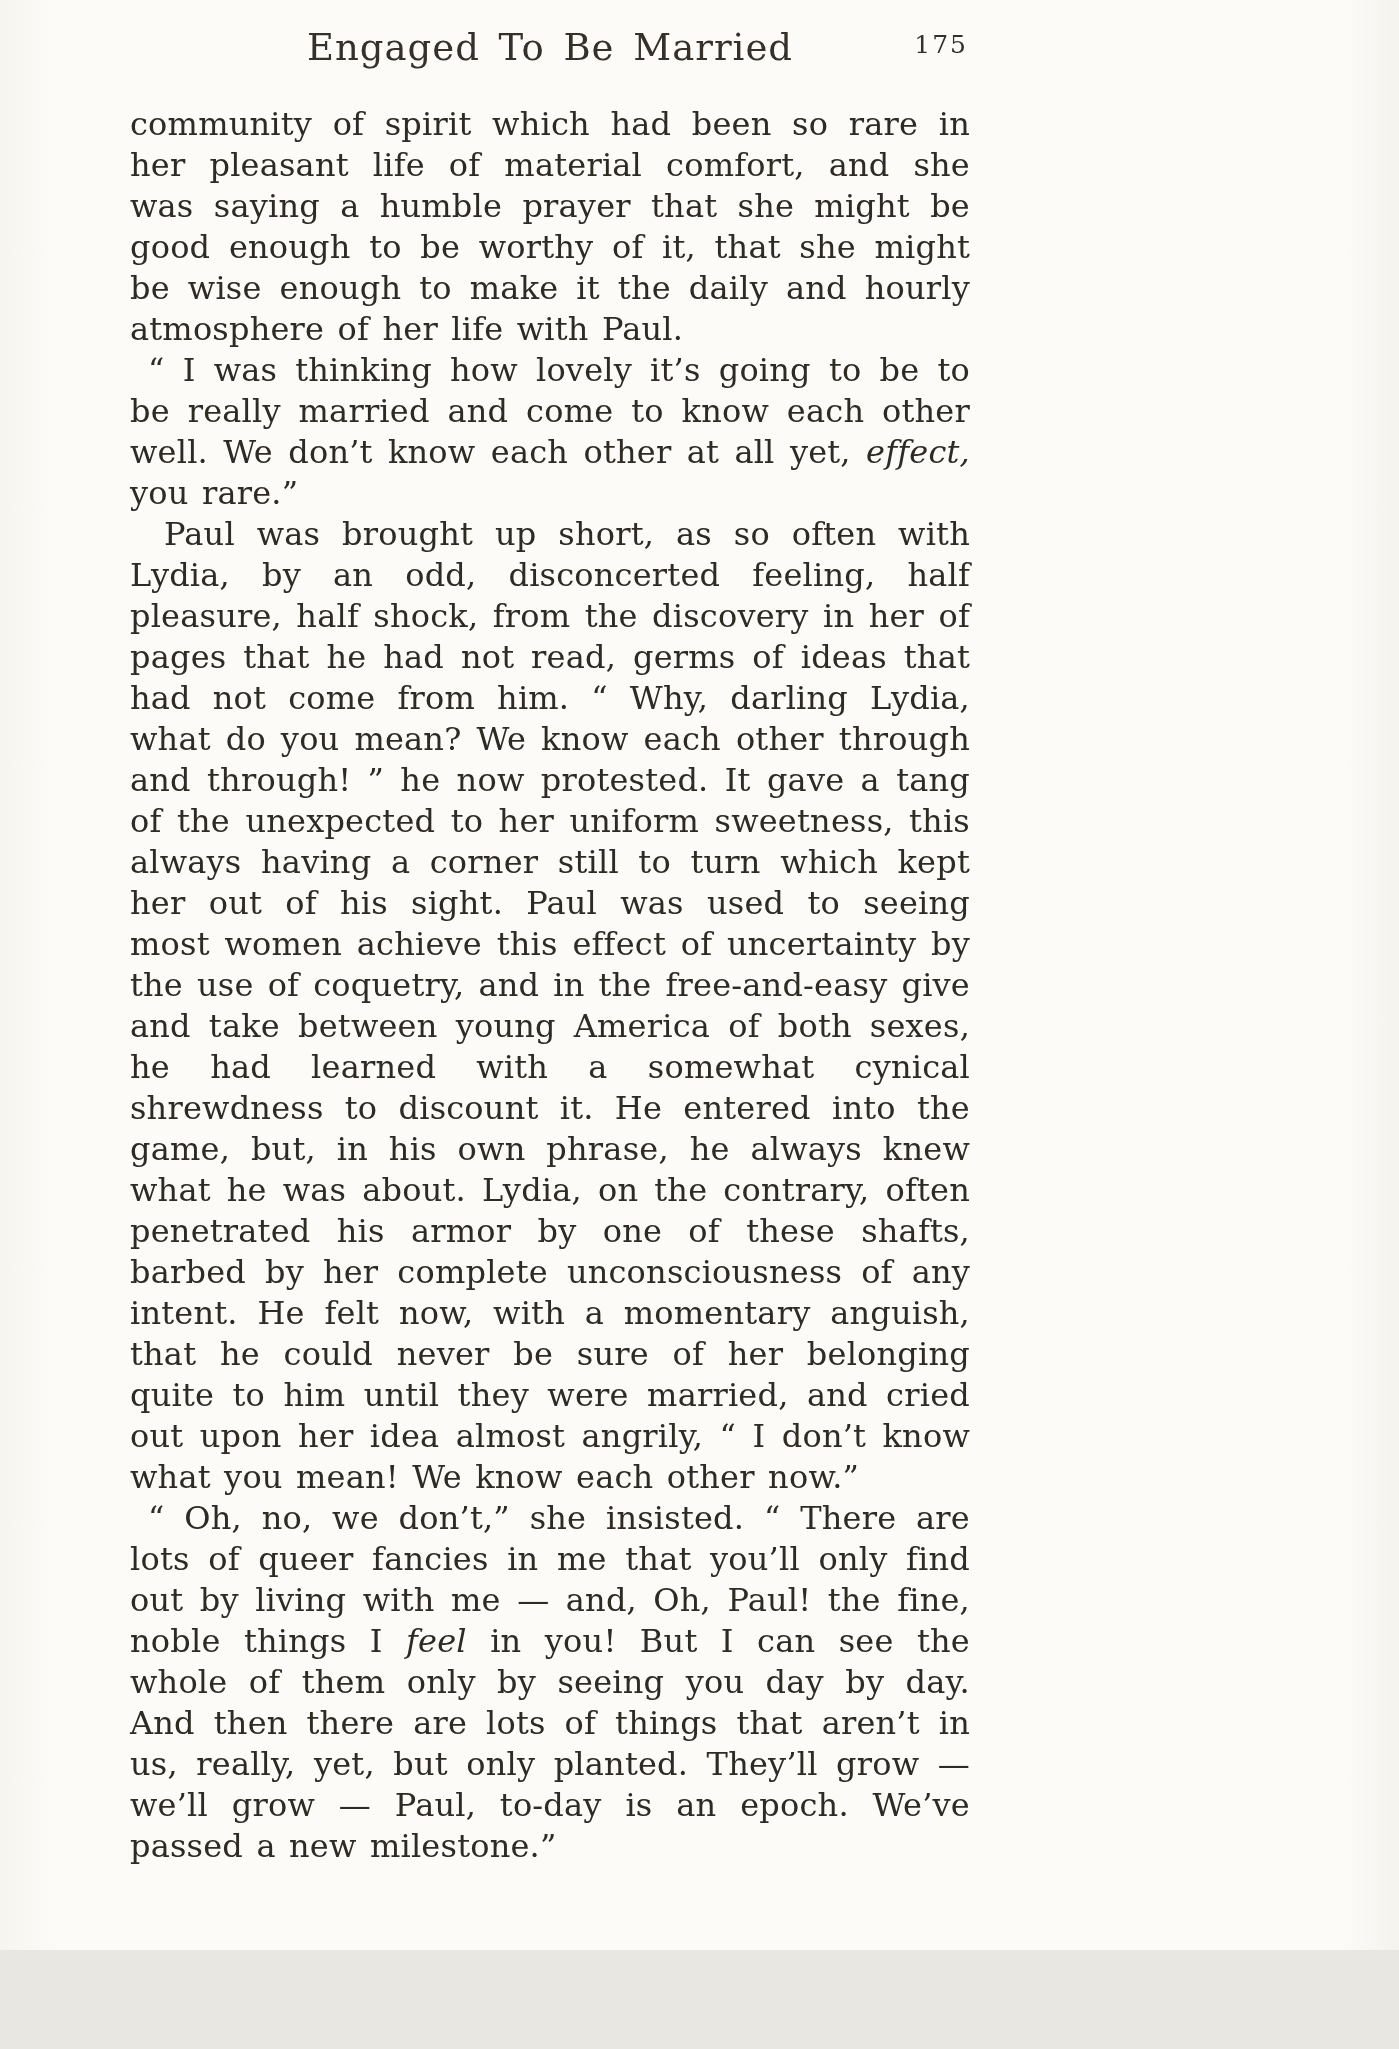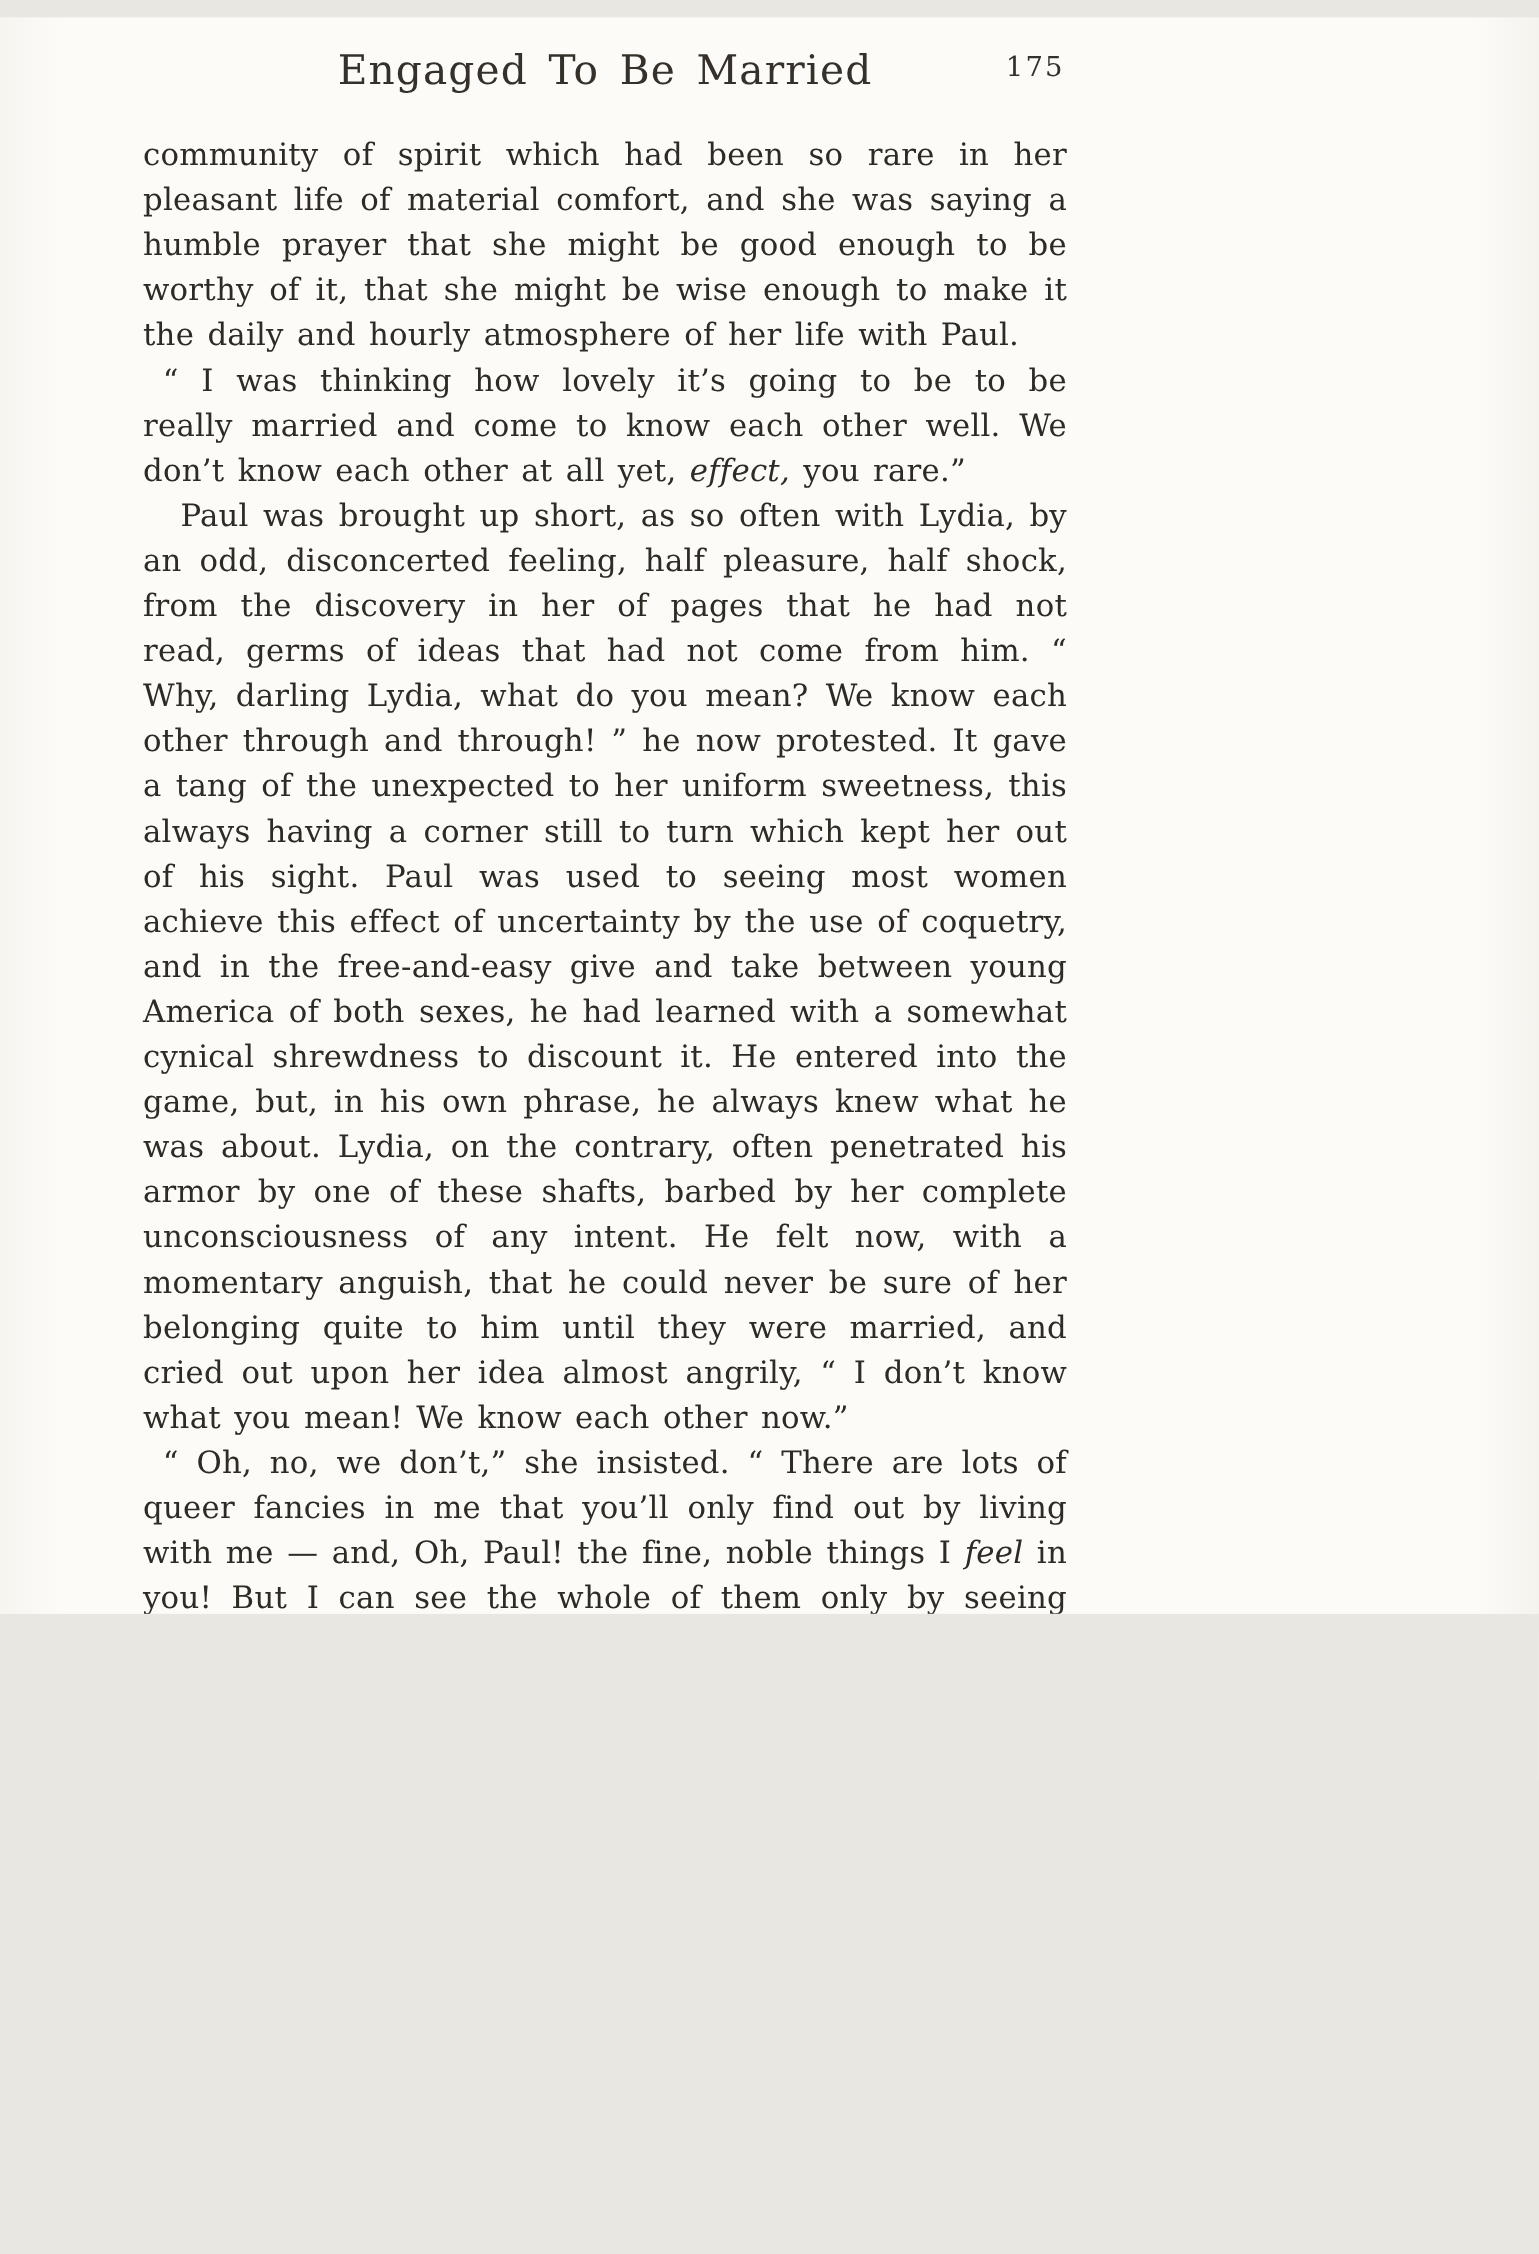--- a/index.html
+++ b/index.html
@@ -3,22 +3,22 @@
 <meta charset="utf-8">
 <style>
   html, body {
     margin: 0;
     padding: 0;
     background: #e9e7e2;
   }
   .page {
     position: relative;
     width: 1399px;
-    height: 1451px;
-    margin: 16px auto;
+    height: 1950px;
+    margin: 0 auto;
     background: #fbfaf6;
     background-image: linear-gradient(90deg, #f6f5f0 0%, #fcfbf7 4%, #fcfbf7 96%, #f4f3ee 100%);
     color: #2e2a24;
     font-family: "DejaVu Serif", serif;
     overflow: hidden;
     text-decoration: underline;
   }
   .content {
     position: absolute;
     left: 130px;
@@ -43,21 +43,21 @@
   }
   .page-number {
     position: absolute;
     right: 2px;
     top: 4px;
     font-size: 25px;
     letter-spacing: 2px;
     color: #35302a;
   }
   .page-body {
-    font-size: 28px;
+    font-size: 32px;
     line-height: 41px;
     text-align: justify;
     letter-spacing: 0.2px;
     word-spacing: 3px;
   }
   .para {
     margin: 0;
     padding: 0;
   }
   .para.no-indent { text-indent: 0; }

